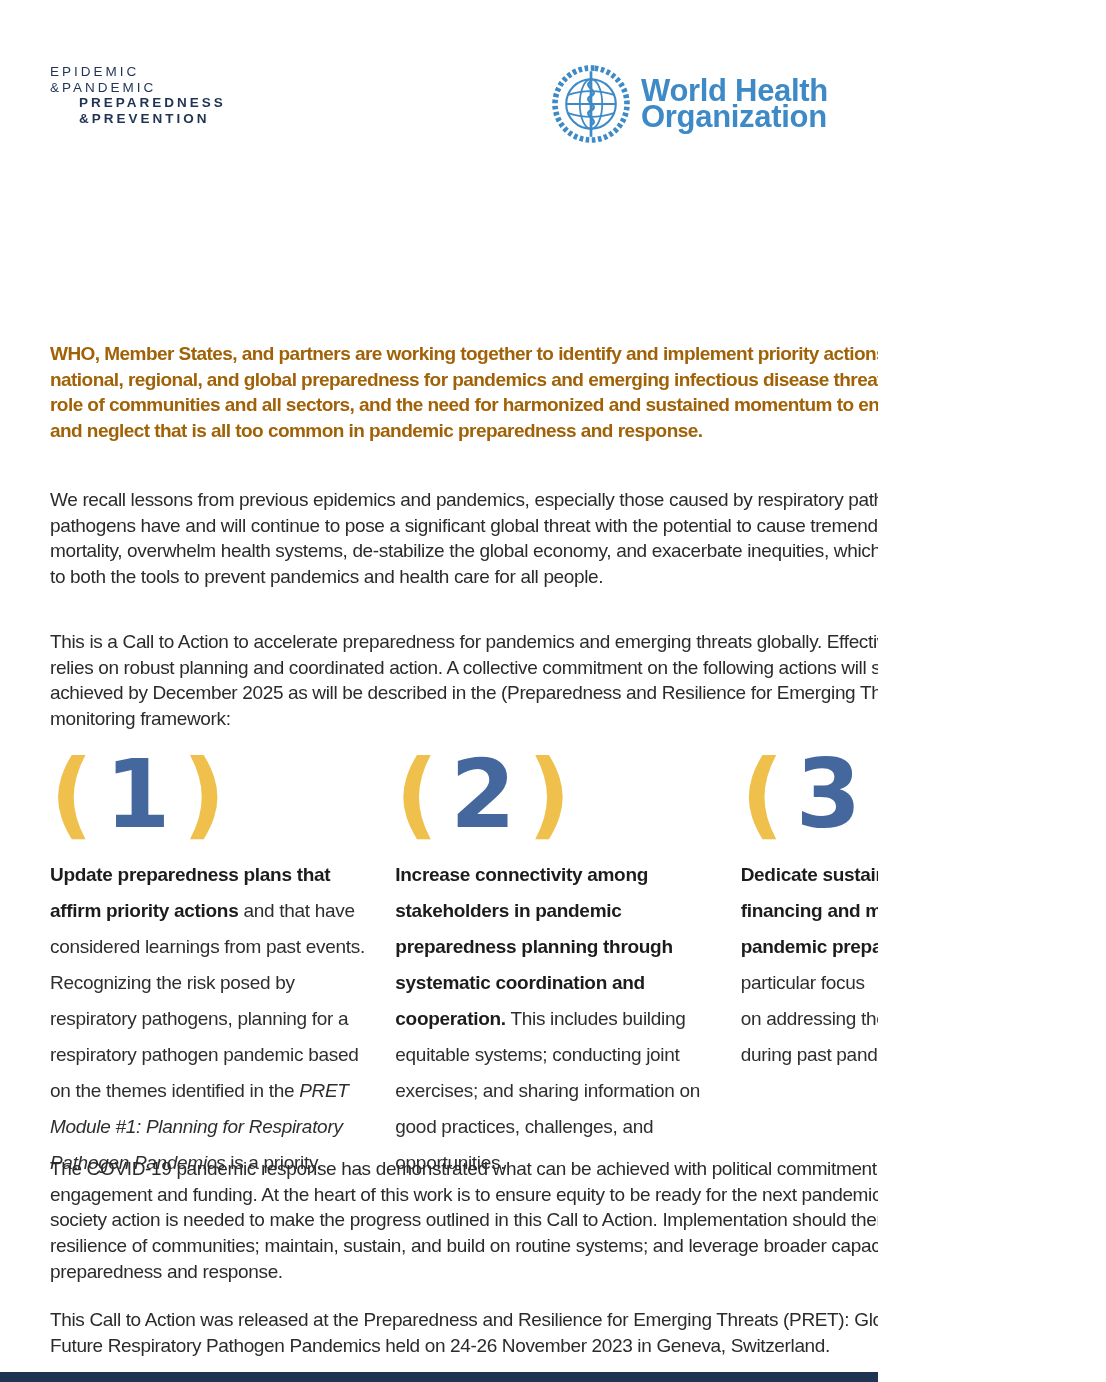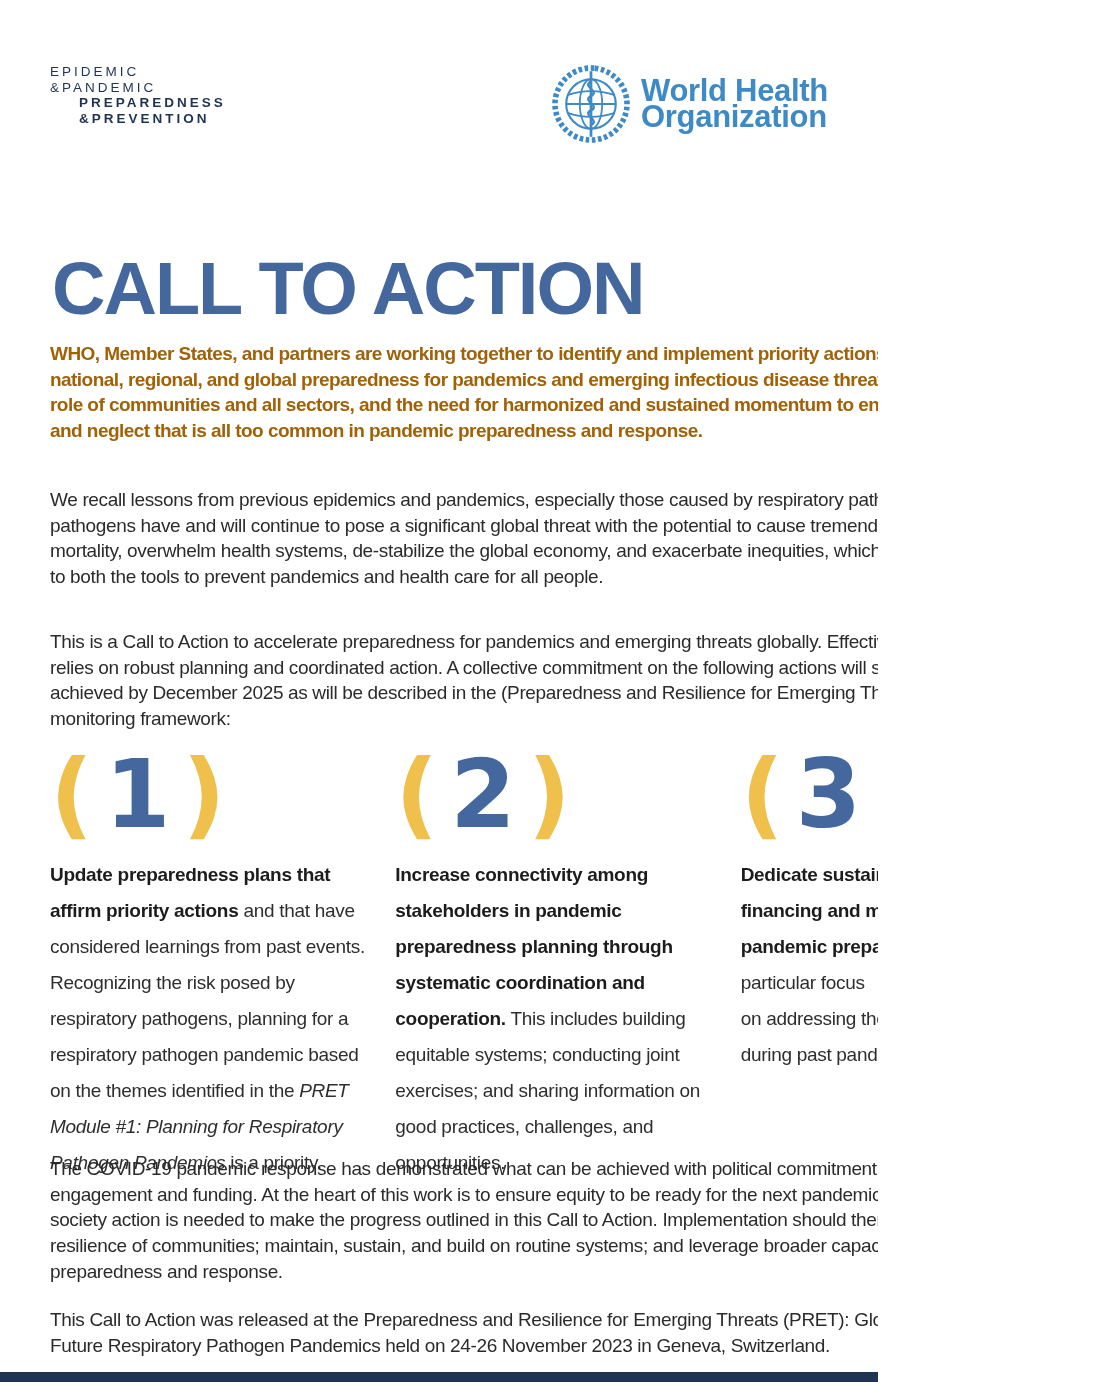--- a/index.html
+++ b/index.html
@@ -108,21 +108,20 @@
 
       <line x1="50" y1="9" x2="50" y2="91" stroke="#3e8ac6" stroke-width="3.4"></line>
       <path d="M50,22 C38,28 62,34 50,40 C38,46 62,52 50,58 C38,64 62,70 50,76" fill="none" stroke="#3e8ac6" stroke-width="3"></path>
     </svg>
     <div class="who-name">
       <div>World Health</div>
       <div>Organization</div>
     </div>
   </div>
 
-  <h1 class="title">CALL TO ACTION</h1>
 
   <p class="para bold p1">WHO, Member States, and partners are working together to identify and implement priority actions to strengthen national, regional, and global preparedness for pandemics and emerging infectious disease threats. We recognize the role of communities and all sectors, and the need for harmonized and sustained momentum to end the cycle of panic and neglect that is all too common in pandemic preparedness and response.</p>
   <p class="para p2">We recall lessons from previous epidemics and pandemics, especially those caused by respiratory pathogens. These pathogens have and will continue to pose a significant global threat with the potential to cause tremendous morbidity and mortality, overwhelm health systems, de-stabilize the global economy, and exacerbate inequities, which exist in the access to both the tools to prevent pandemics and health care for all people.</p>
   <p class="para p3">This is a Call to Action to accelerate preparedness for pandemics and emerging threats globally. Effective preparedness relies on robust planning and coordinated action. A collective commitment on the following actions will see progress achieved by December 2025 as will be described in the (Preparedness and Resilience for Emerging Threats (PRET) monitoring framework:</p>
 
   <div class="actions">
 
     <div class="action">
       <div class="action-number">
         <span class="paren open">(</span><span class="num">1</span><span class="paren close">)</span>

